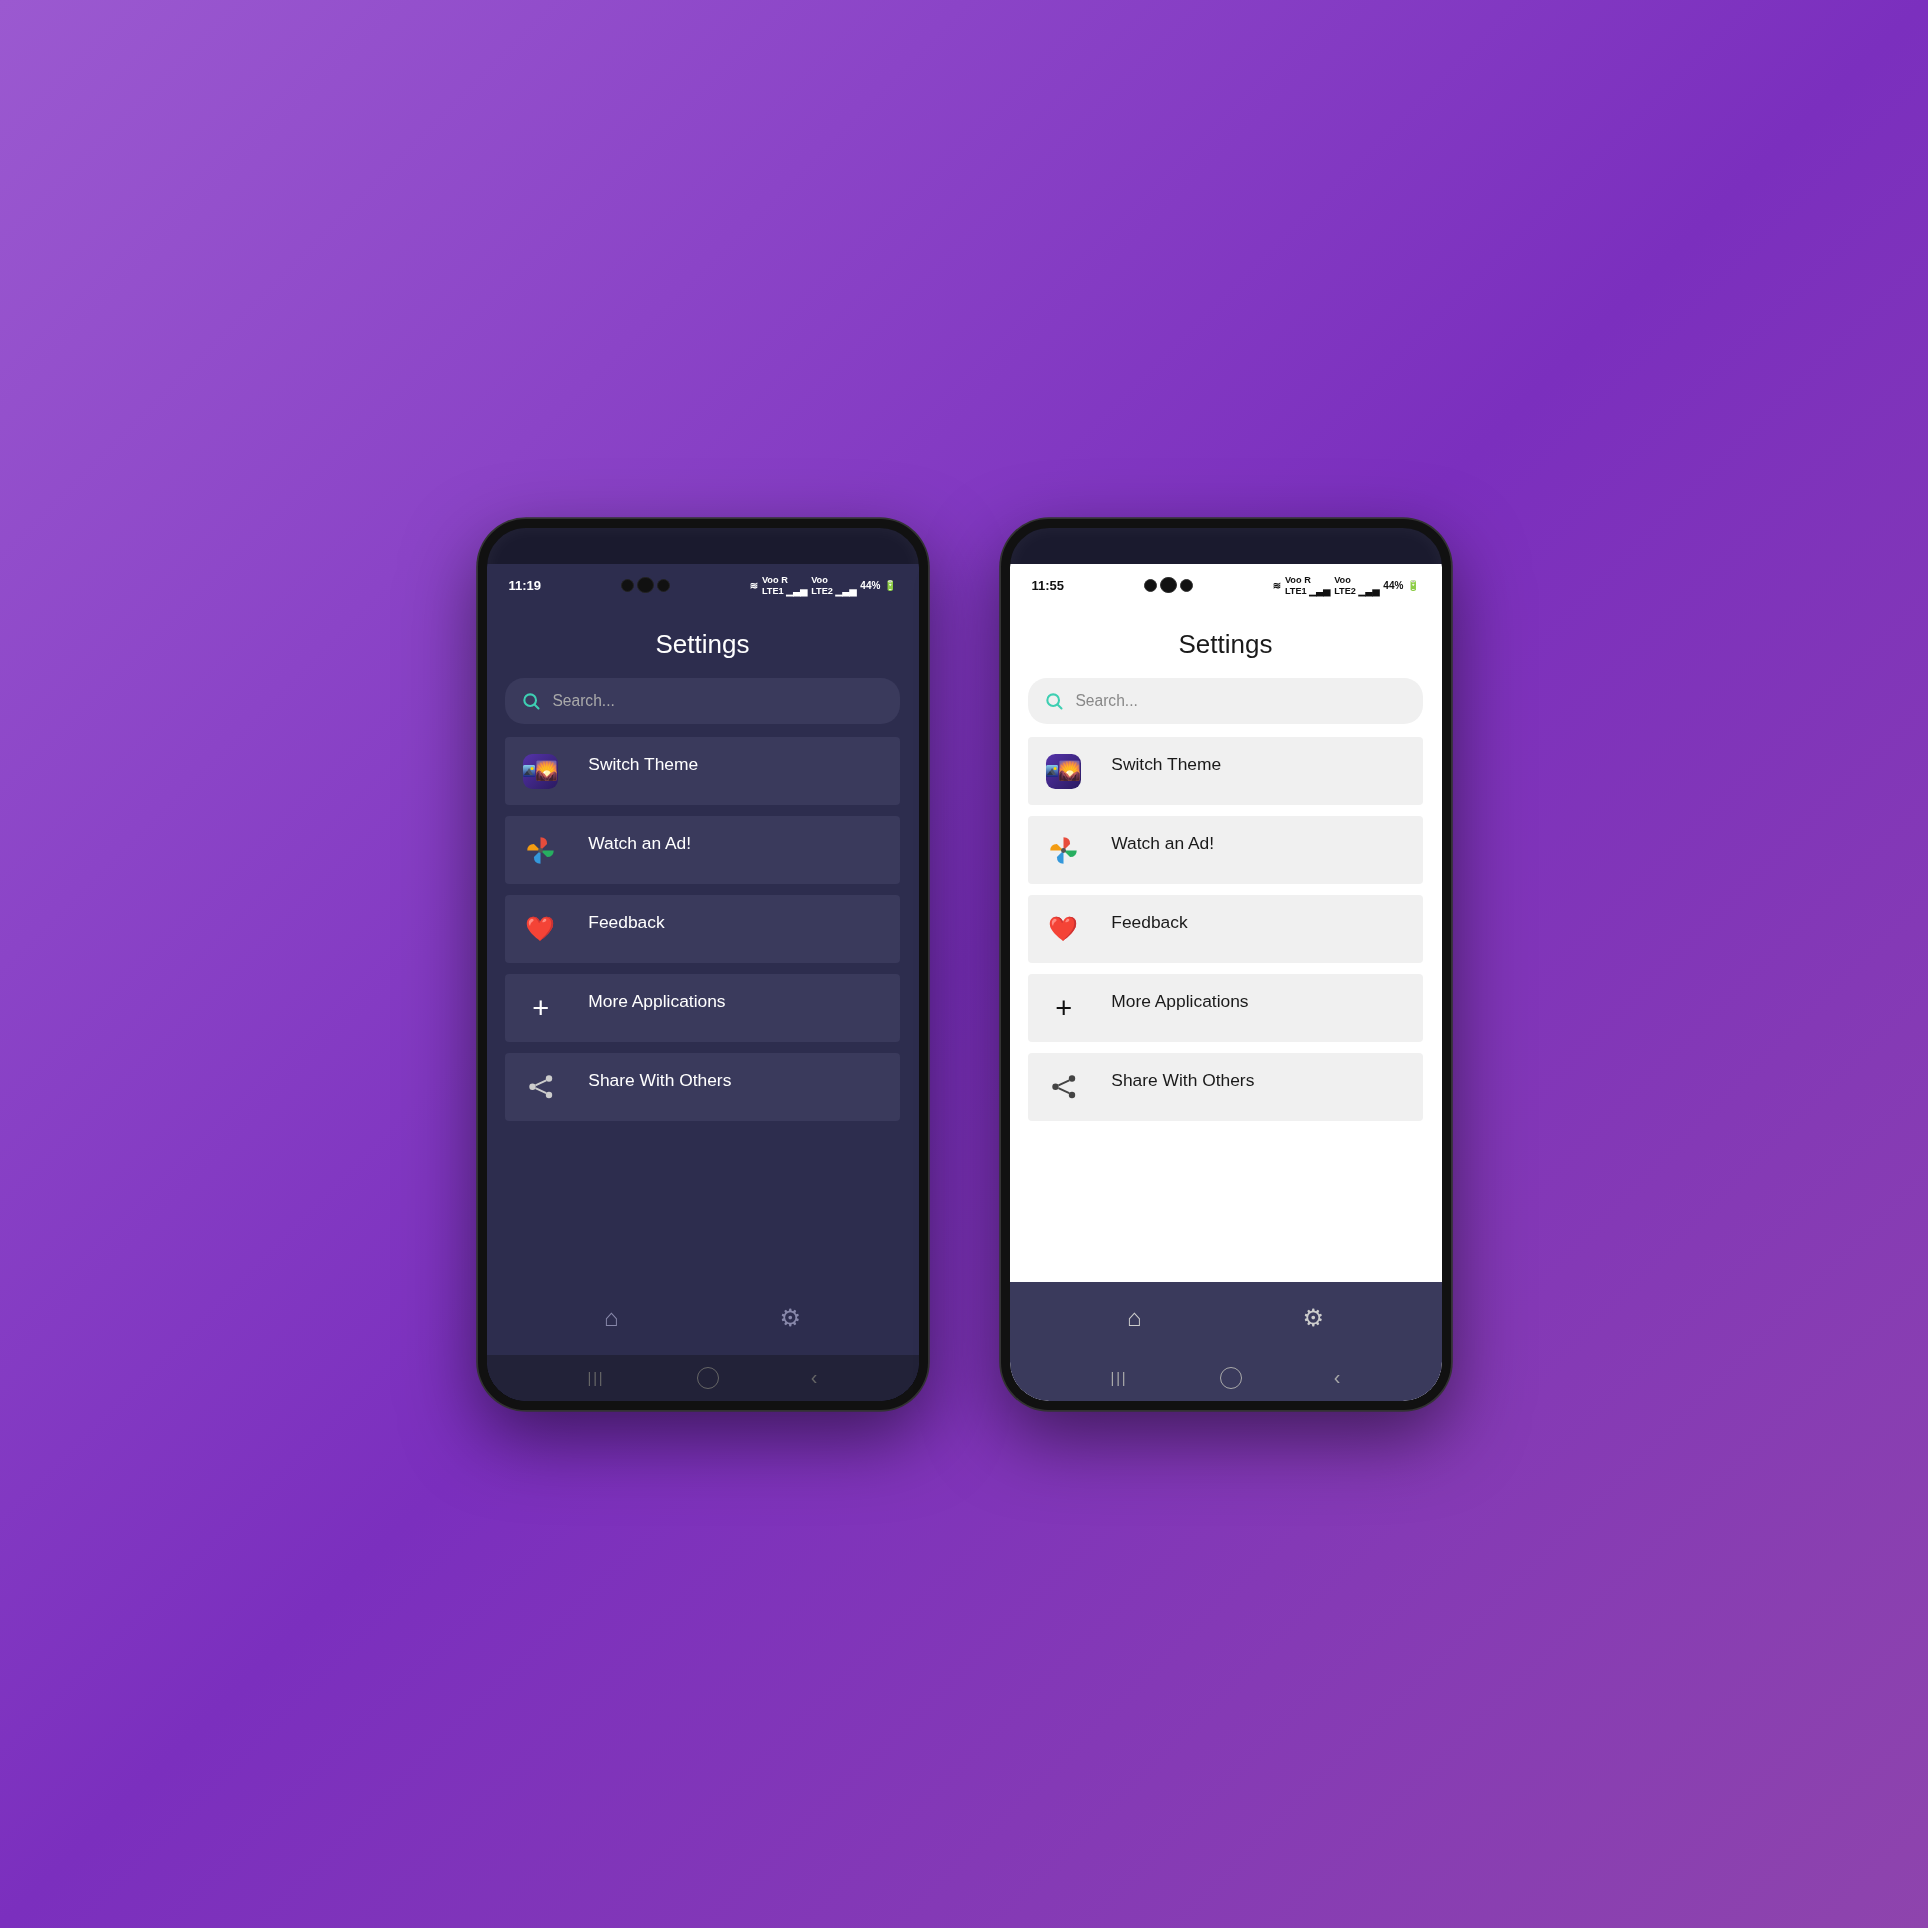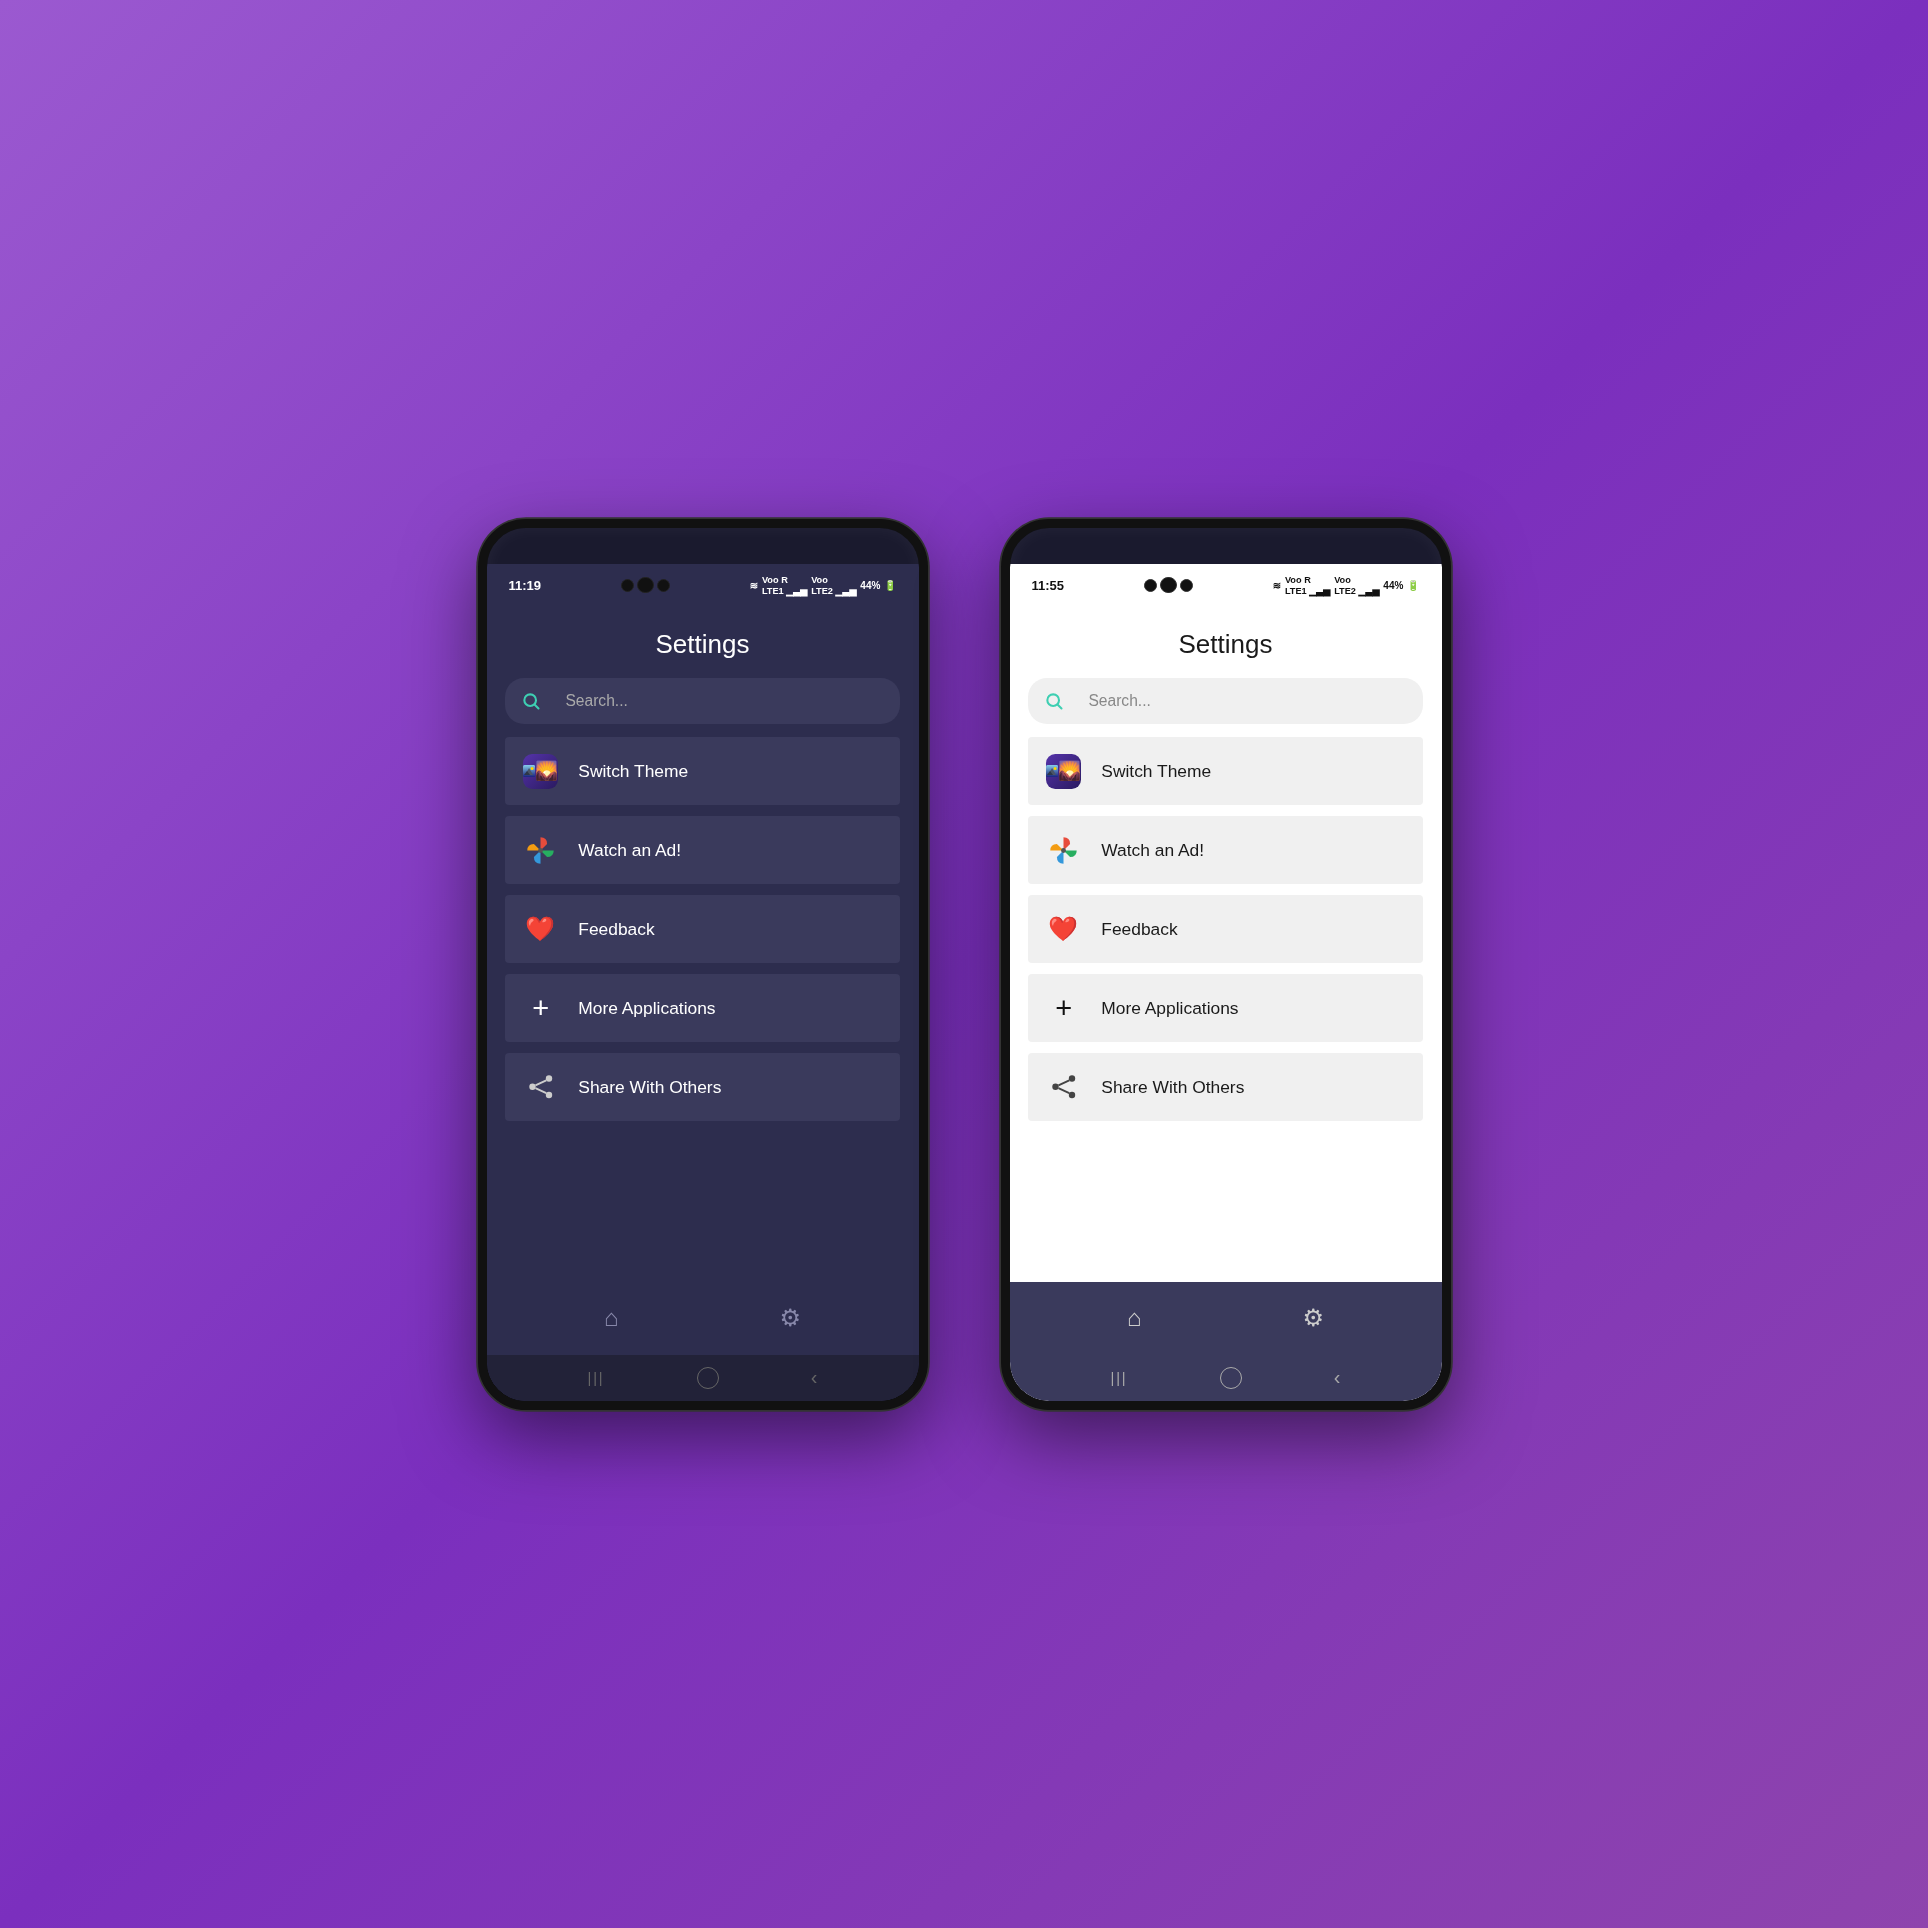--- a/index.html
+++ b/index.html
@@ -144,21 +144,21 @@
       color: #1a1a1a;
     }
 
     
     .search-bar {
       margin: 0 18.4px 13px;
       border-radius: 19px;
       padding: 13px 16.5px;
       display: flex;
       align-items: center;
-      gap: 24px;
+      gap: 11px;
       font-size: 15.6px;
     }
 
     .phone.dark .search-bar {
       background: #3a3a5c;
       color: #aaa;
     }
 
     .phone.light .search-bar {
       background: #f0f0f0;
@@ -176,22 +176,22 @@
       flex-direction: column;
       gap: 11px;
       padding: 0 18.4px;
       flex: 1;
     }
 
     .menu-item {
       border-radius: 4px;
       padding: 16.5px 18.4px;
       display: flex;
-      align-items: center;
-      gap: 20px;
+      align-items: flex-start;
+      gap: 30px;
       cursor: pointer;
     }
 
     .phone.dark .menu-item {
       background: #3a3a5c;
     }
 
     .phone.light .menu-item {
       background: #f0f0f0;
     }

